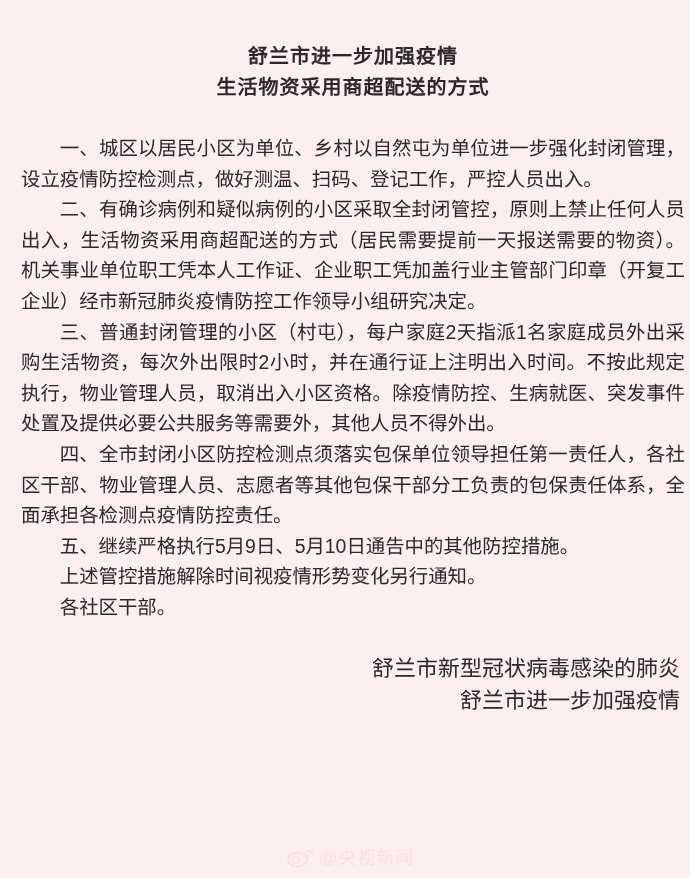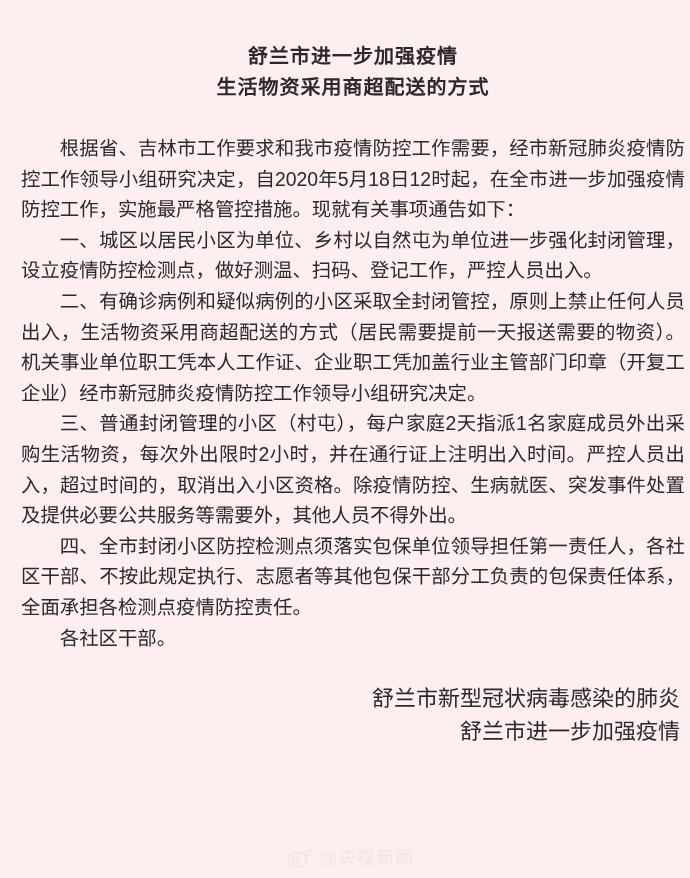--- a/index.html
+++ b/index.html
@@ -69,25 +69,26 @@
 <body>
 
 <div class="page">
 
   <header class="title">
     <div>舒兰市进一步加强疫情</div>
     <div>生活物资采用商超配送的方式</div>
   </header>
 
   <main class="content">
-    <p>根据省、吉林市工作要求和我市疫情防控工作需要，经市新冠肺炎疫情防控工作领导小组研究决定，自2020年5月18日12时起，在全市进一步加强疫情防控工作，实施最严格管控措施。现就有关事项通告如下：</p>
     <p>一、城区以居民小区为单位、乡村以自然屯为单位进一步强化封闭管理，设立疫情防控检测点，做好测温、扫码、登记工作，严控人员出入。</p>
     <p>二、有确诊病例和疑似病例的小区采取全封闭管控，原则上禁止任何人员出入，生活物资采用商超配送的方式（居民需要提前一天报送需要的物资）。机关事业单位职工凭本人工作证、企业职工凭加盖行业主管部门印章（开复工企业）经市新冠肺炎疫情防控工作领导小组研究决定。</p>
-    <p>三、普通封闭管理的小区（村屯），每户家庭2天指派1名家庭成员外出采购生活物资，每次外出限时2小时，并在通行证上注明出入时间。严控人员出入，超过时间的，取消出入小区资格。除疫情防控、生病就医、突发事件处置及提供必要公共服务等需要外，其他人员不得外出。</p>
-    <p>四、全市封闭小区防控检测点须落实包保单位领导担任第一责任人，各社区干部、不按此规定执行、志愿者等其他包保干部分工负责的包保责任体系，全面承担各检测点疫情防控责任。</p>
+    <p>三、普通封闭管理的小区（村屯），每户家庭2天指派1名家庭成员外出采购生活物资，每次外出限时2小时，并在通行证上注明出入时间。不按此规定执行，物业管理人员，取消出入小区资格。除疫情防控、生病就医、突发事件处置及提供必要公共服务等需要外，其他人员不得外出。</p>
+    <p>四、全市封闭小区防控检测点须落实包保单位领导担任第一责任人，各社区干部、物业管理人员、志愿者等其他包保干部分工负责的包保责任体系，全面承担各检测点疫情防控责任。</p>
+    <p>五、继续严格执行5月9日、5月10日通告中的其他防控措施。</p>
+    <p>上述管控措施解除时间视疫情形势变化另行通知。</p>
     <p>各社区干部。</p>
   </main>
 
   <footer class="signature">
     <div>舒兰市新型冠状病毒感染的肺炎</div>
     <div>舒兰市进一步加强疫情</div>
   </footer>
 
   <div class="watermark">
     <span>

